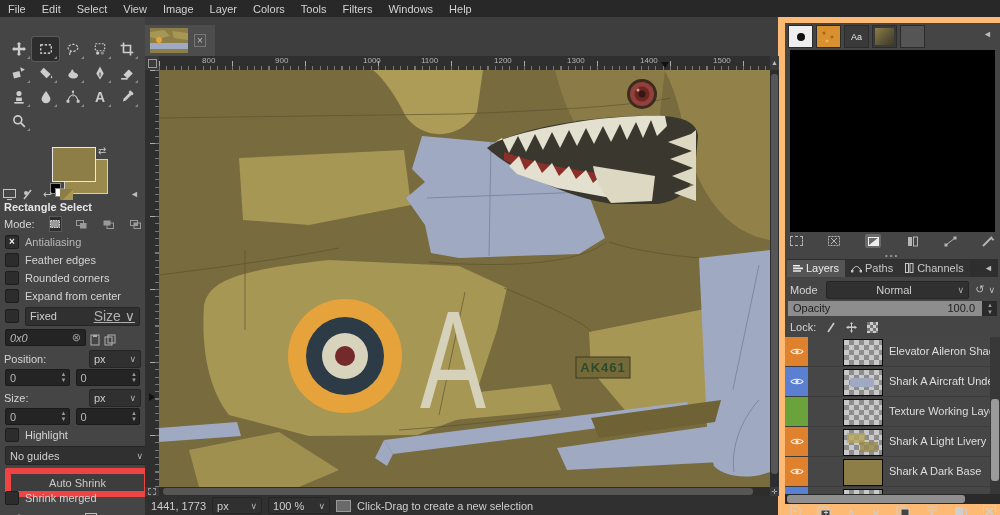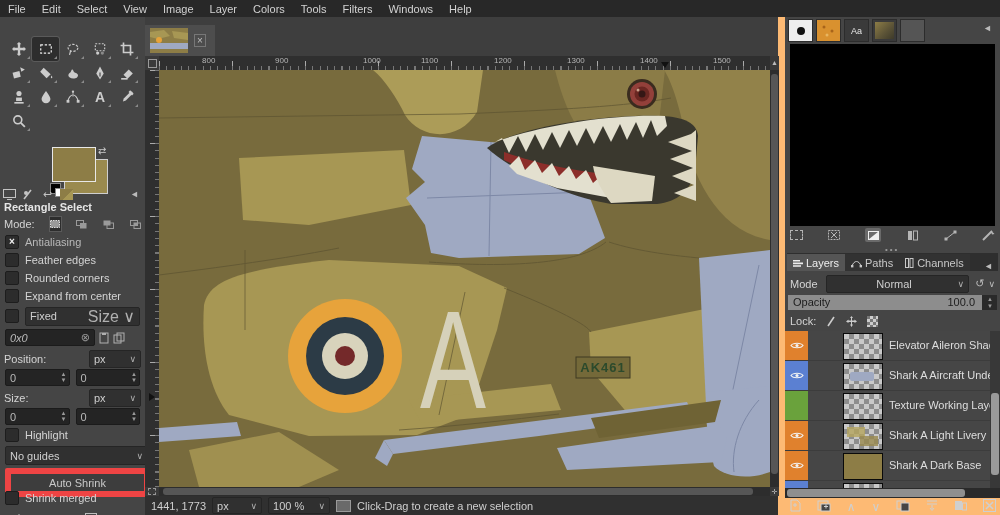--- a/index.html
+++ b/index.html
@@ -242,25 +242,25 @@
     </div>
     <div class="abs" style="left:5px;top:272px;display:flex;gap:6px;align-items:center;">
       <div class="cb"></div>
         <span>Expand from center</span>
     </div>
 
     <div class="abs" style="left:5px;top:290px;width:135px;height:18px;display:flex;gap:6px;align-items:center;">
       <div class="cb"></div>
       <div class="dd" style="flex:1;height:17px;">
         <span>Fixed</span>
-        <span class="chev" style="font-size:16px;"><span>Size</span> ∨</span>
-      </div>
-    </div>
-
-    <div class="abs" style="left:5px;top:312px;width:120px;height:17px;display:flex;gap:4px;align-items:center;">
+        <span class="chev" style="font-size:14px;text-decoration:underline;"><span>Size</span> ∨</span>
+      </div>
+    </div>
+
+    <div class="abs" style="left:5px;top:312px;width:111px;height:17px;display:flex;gap:4px;align-items:flex-end;">
       <div class="entry" style="flex:1;height:15px;font-style:italic;">
         <span>0x0</span>
         <span style="margin-left:auto;color:#9a9a9a;font-style:normal;">⊗</span>
       </div>
       <div class="iconbtn">
           <svg width="10" height="12" viewBox="0 0 10 12">
             <rect x="1" y="1" width="8" height="10" fill="none" stroke="#b0b0b0"></rect>
             <path d="M3 1h4v2H3z" fill="#b0b0b0"></path>
           </svg>
         </div>
@@ -470,21 +470,21 @@
         </div>
       <div class="dd" style="width:52px;height:15px;">
           <span>100 %</span>
           <span class="chev">∨</span>
         </div>
       <div style="width:13px;height:10px;border:1px solid #9a9a9a;background:#6a6a6a;"></div>
       <span style="color:#cfcfcf;">Click-Drag to create a new selection</span>
     </div>
   </div>
 
-  <div class="abs" style="left:785px;top:17px;width:215px;height:430px;background:#454545;">
+  <div class="abs" style="left:785px;top:23px;width:215px;height:430px;background:#454545;">
 
     <div class="abs" style="left:3px;top:2px;display:flex;gap:3px;">
       <div class="dock-tab" style="background:#eeeeee;">
           <svg width="12" height="12" viewBox="0 0 12 12">
             <circle cx="6" cy="6" r="4" fill="#111"></circle>
           </svg>
         </div>
       <div class="dock-tab" style="background:#d9912f;">
           <svg width="19" height="17" viewBox="0 0 19 17">
             <rect width="19" height="17" fill="#d9912f"></rect>
@@ -537,21 +537,21 @@
       <div class="iconbtn">
           <svg width="13" height="11" viewBox="0 0 13 11">
             <path d="M1 10 10 1" stroke="#b5b5b5" stroke-width="2"></path>
             <path d="M9 0.5 12.5 4 10 4.5 9 2Z" fill="#b5b5b5"></path>
           </svg>
         </div>
     </div>
 
     <div class="abs" style="left:100px;top:228px;color:#9a9a9a;font-size:8px;letter-spacing:2px;">•••</div>
 
-    <div class="abs" style="left:2px;top:236px;width:211px;height:18px;background:#2e2e2e;display:flex;align-items:flex-end;">
+    <div class="abs" style="left:2px;top:236px;width:211px;height:18px;background:#2e2e2e;display:flex;align-items:center;">
       <div class="ltab active">
         <svg width="10" height="10" viewBox="0 0 10 10">
             <path d="M0 2h7v1.6H0zM0 4.6h10v1.6H0zM0 7.2h8v1.6H0z" fill="#eeeeee"></path>
           </svg>
         <span>Layers</span>
       </div>
       <div class="ltab">
         <svg width="11" height="10" viewBox="0 0 11 10">
             <path d="M1 8C3 2 8 2 10 8" fill="none" stroke="#c8c8c8"></path>
             <rect x="0" y="7" width="2.4" height="2.4" fill="#c8c8c8"></rect>

